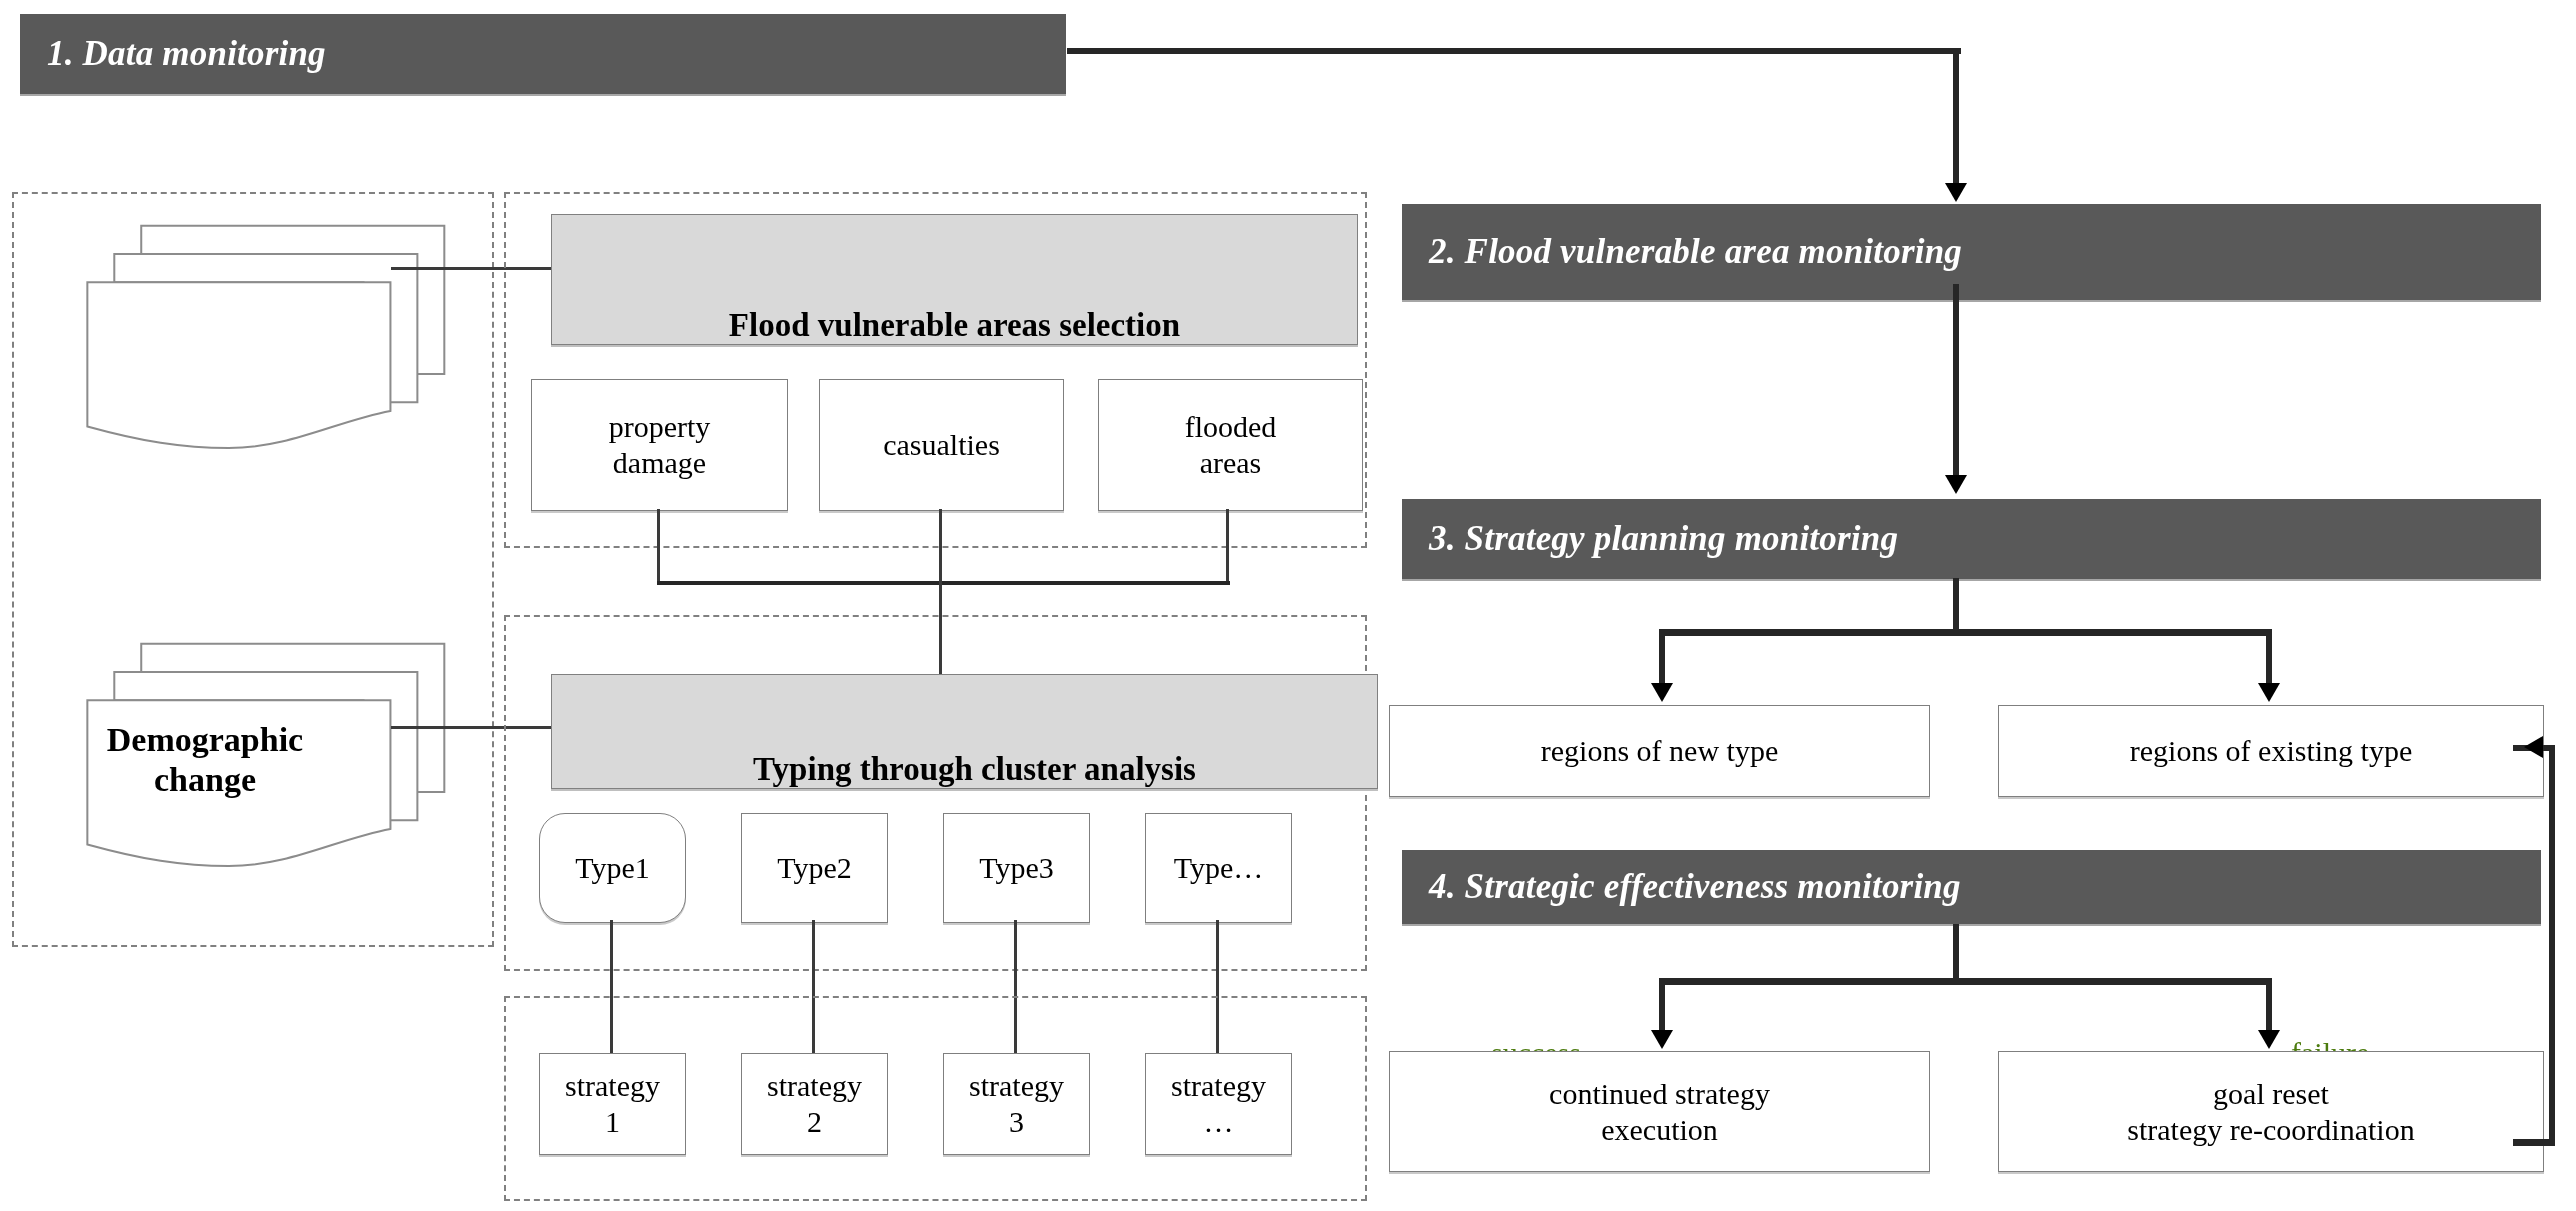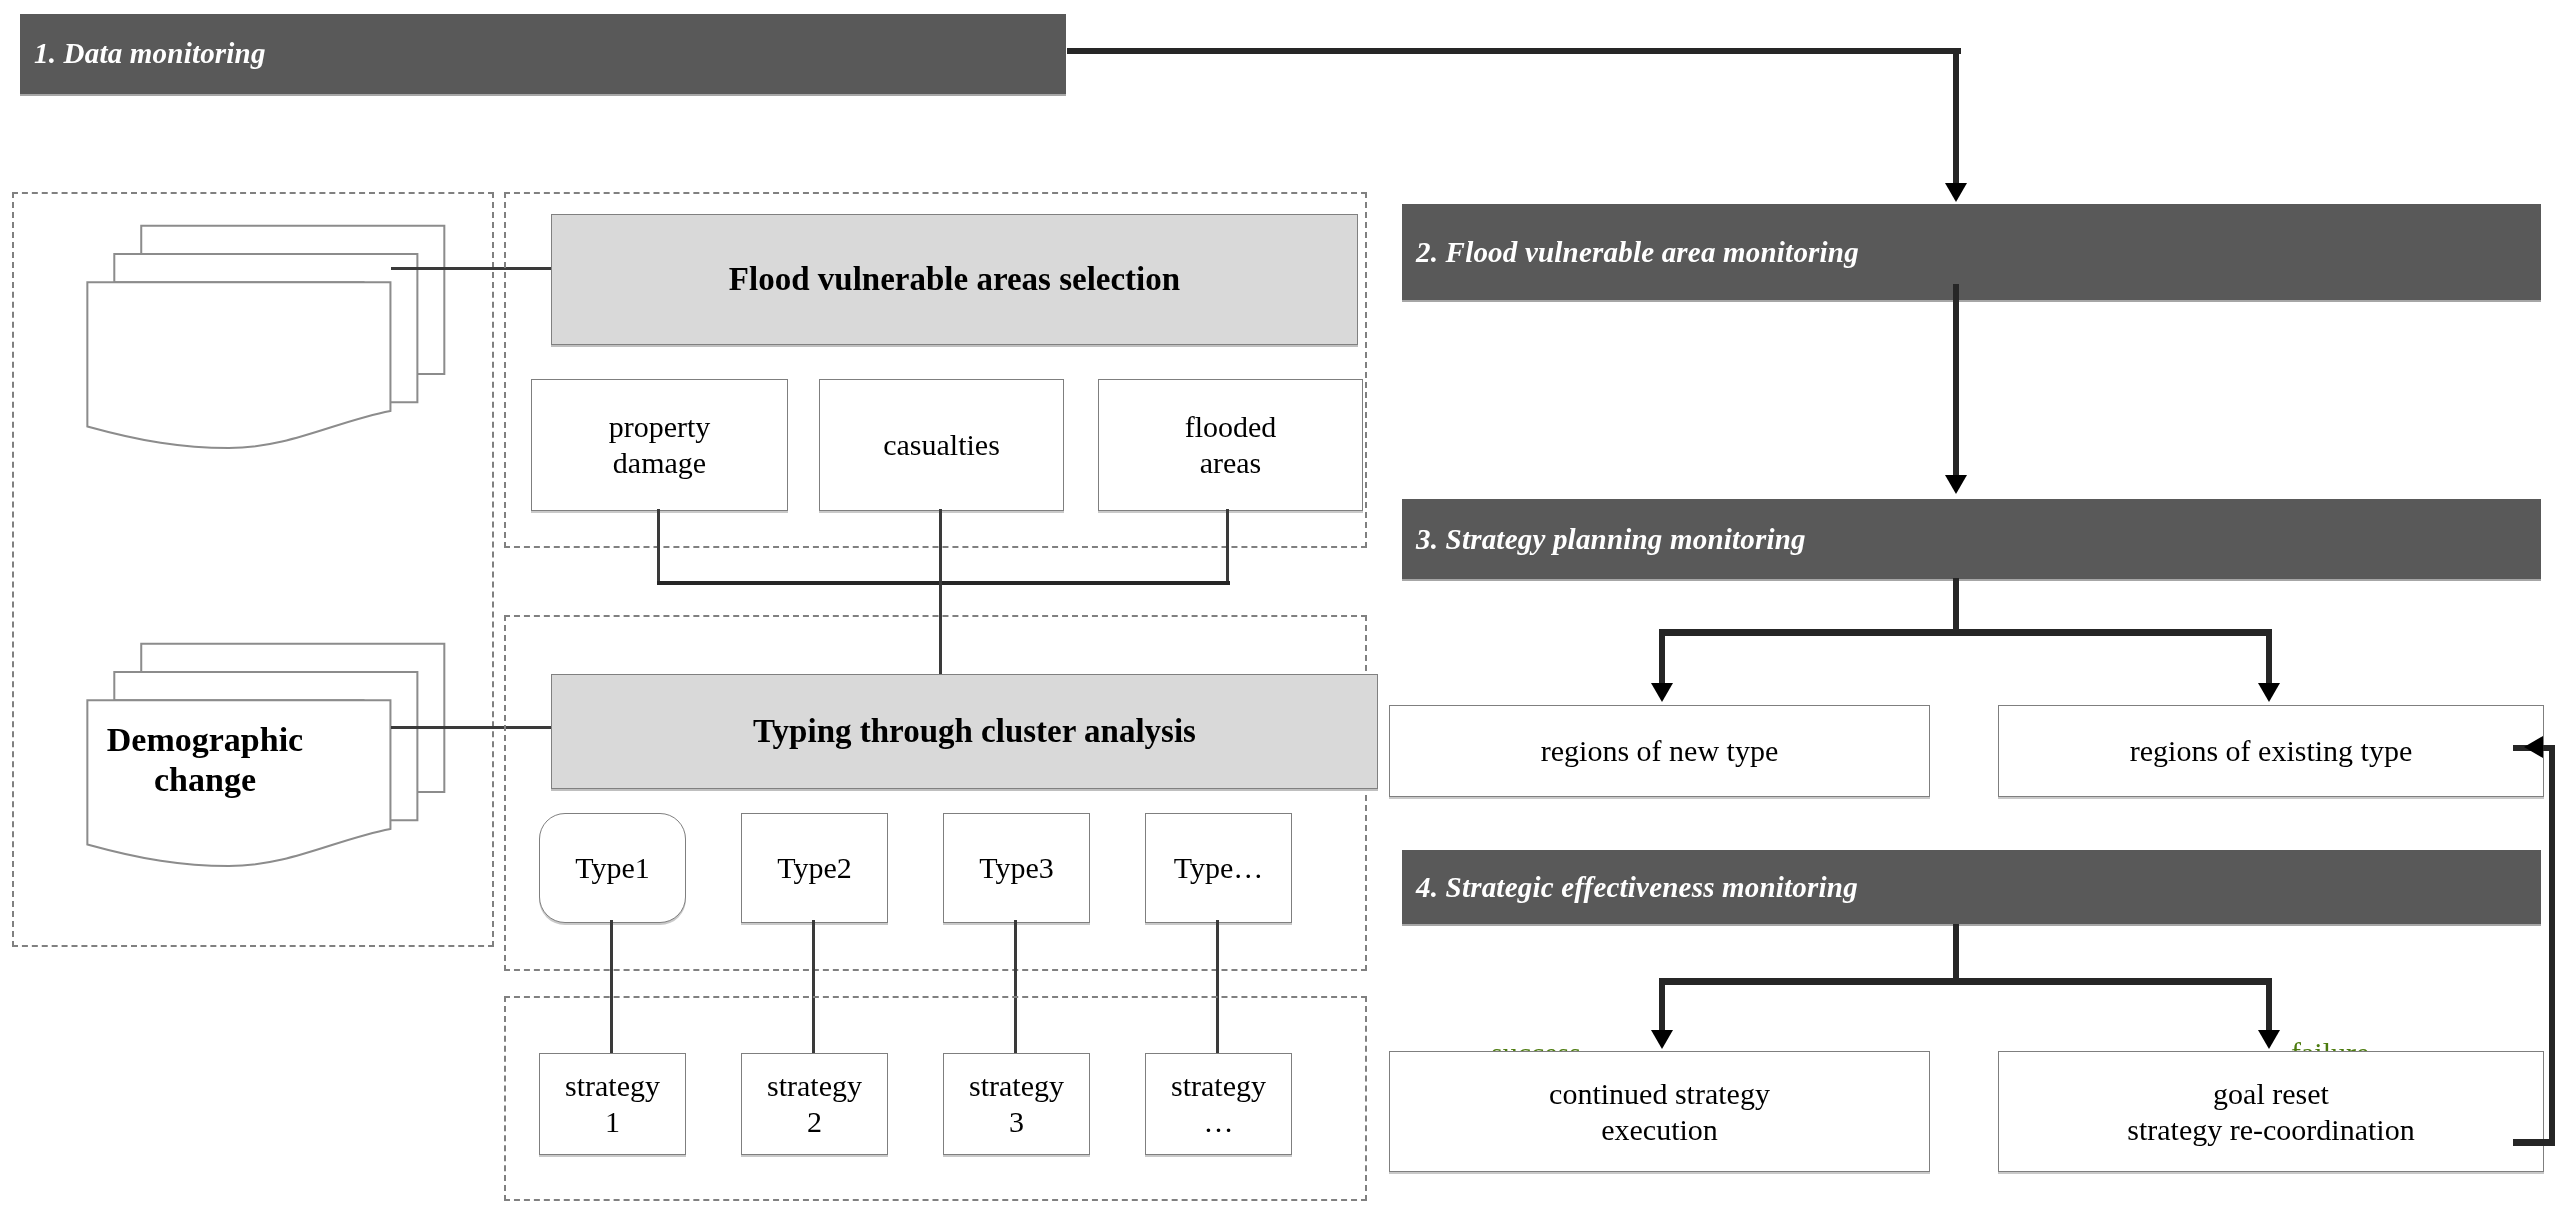--- a/index.html
+++ b/index.html
@@ -7,29 +7,29 @@
   #stage{position:relative;width:2576px;height:1212px;background:#fff;overflow:hidden;}
 
   
   .phase{
     position:absolute;background:#595959;
     box-shadow:0 2px 0 0 #a6a6a6;
     display:flex;align-items:center;
   }
   .phase .phase-label{
     color:#ffffff;font-style:italic;font-weight:bold;
-    font-size:29px;letter-spacing:0.2px;white-space:nowrap;
-    padding-left:14px;
+    font-size:35px;letter-spacing:0.2px;white-space:nowrap;
+    padding-left:27px;
   }
 
   
   .greybox{
     position:absolute;background:#d9d9d9;border:1.3px solid #808080;
     box-shadow:0 2px 0 0 #bfbfbf;
-    display:flex;align-items:center;justify-content:center;
+    display:flex;align-items:flex-end;justify-content:center;
   }
   .greybox .gb-label{
     font-weight:bold;font-size:33px;color:#000;white-space:nowrap;
   }
 
   
   .wbox{
     position:absolute;background:#ffffff;border:1.3px solid #7f7f7f;
     box-shadow:0 2px 0 0 #c9c9c9;
     display:flex;align-items:center;justify-content:center;

